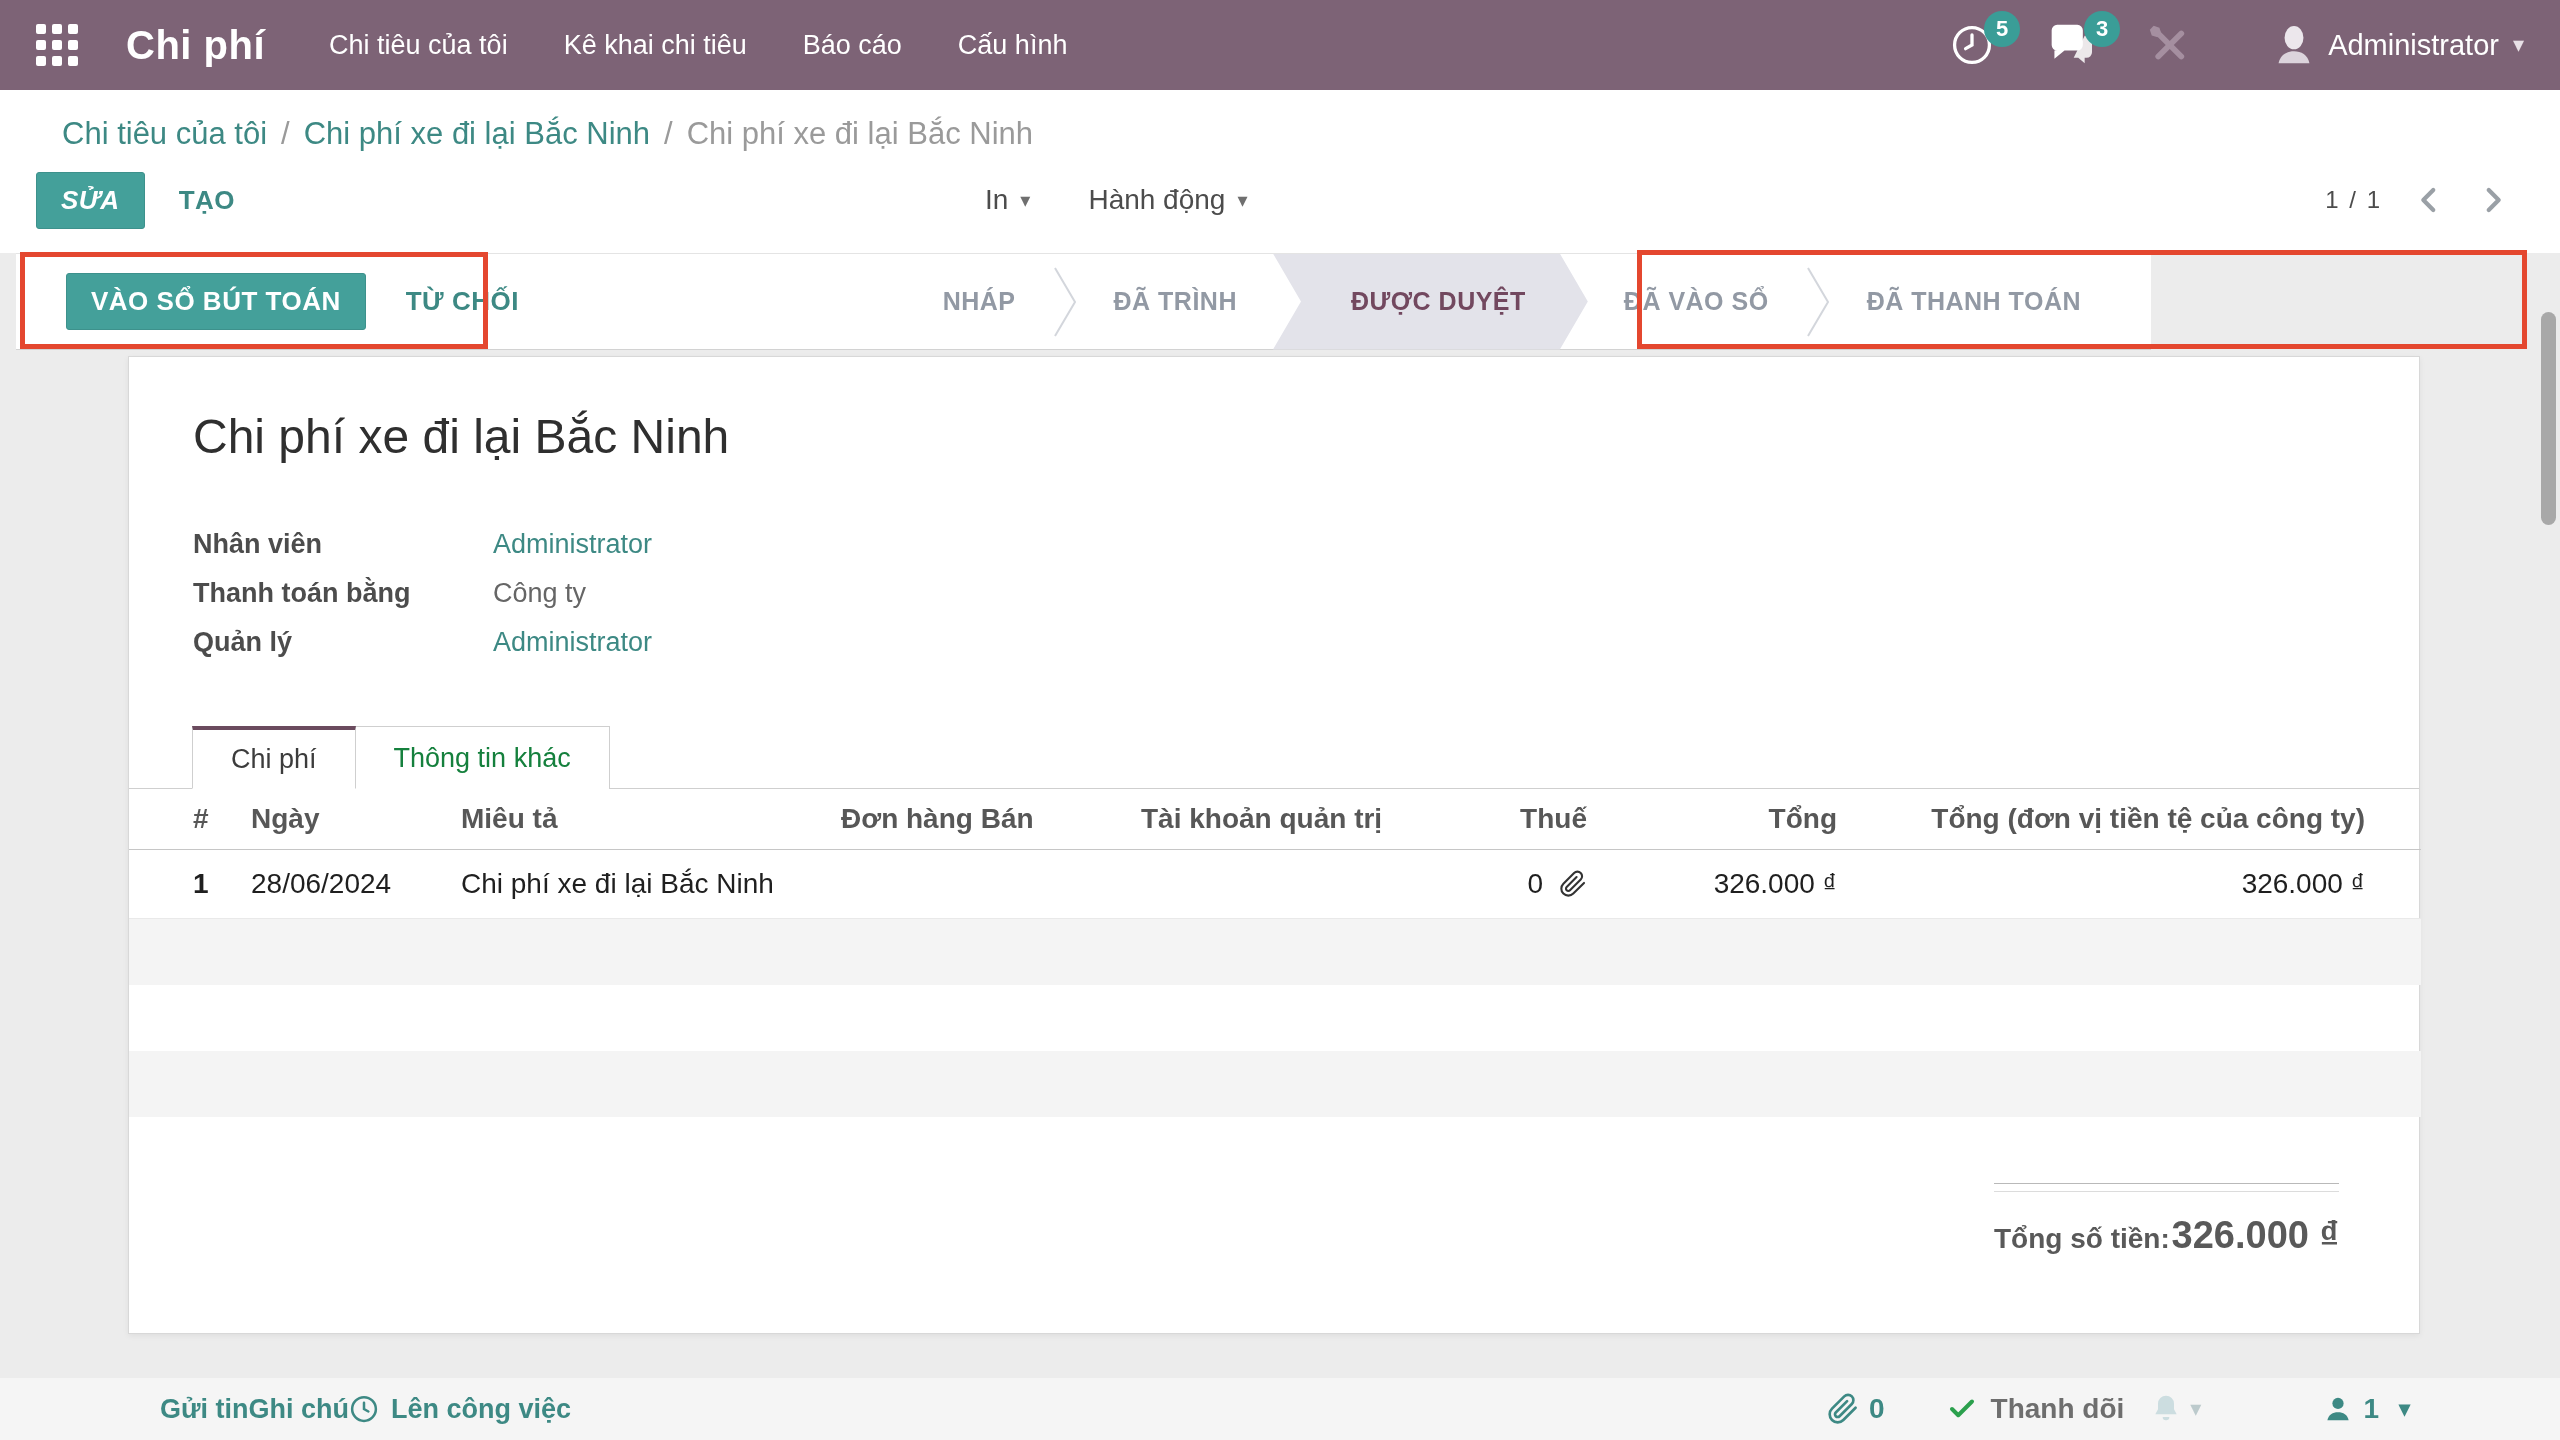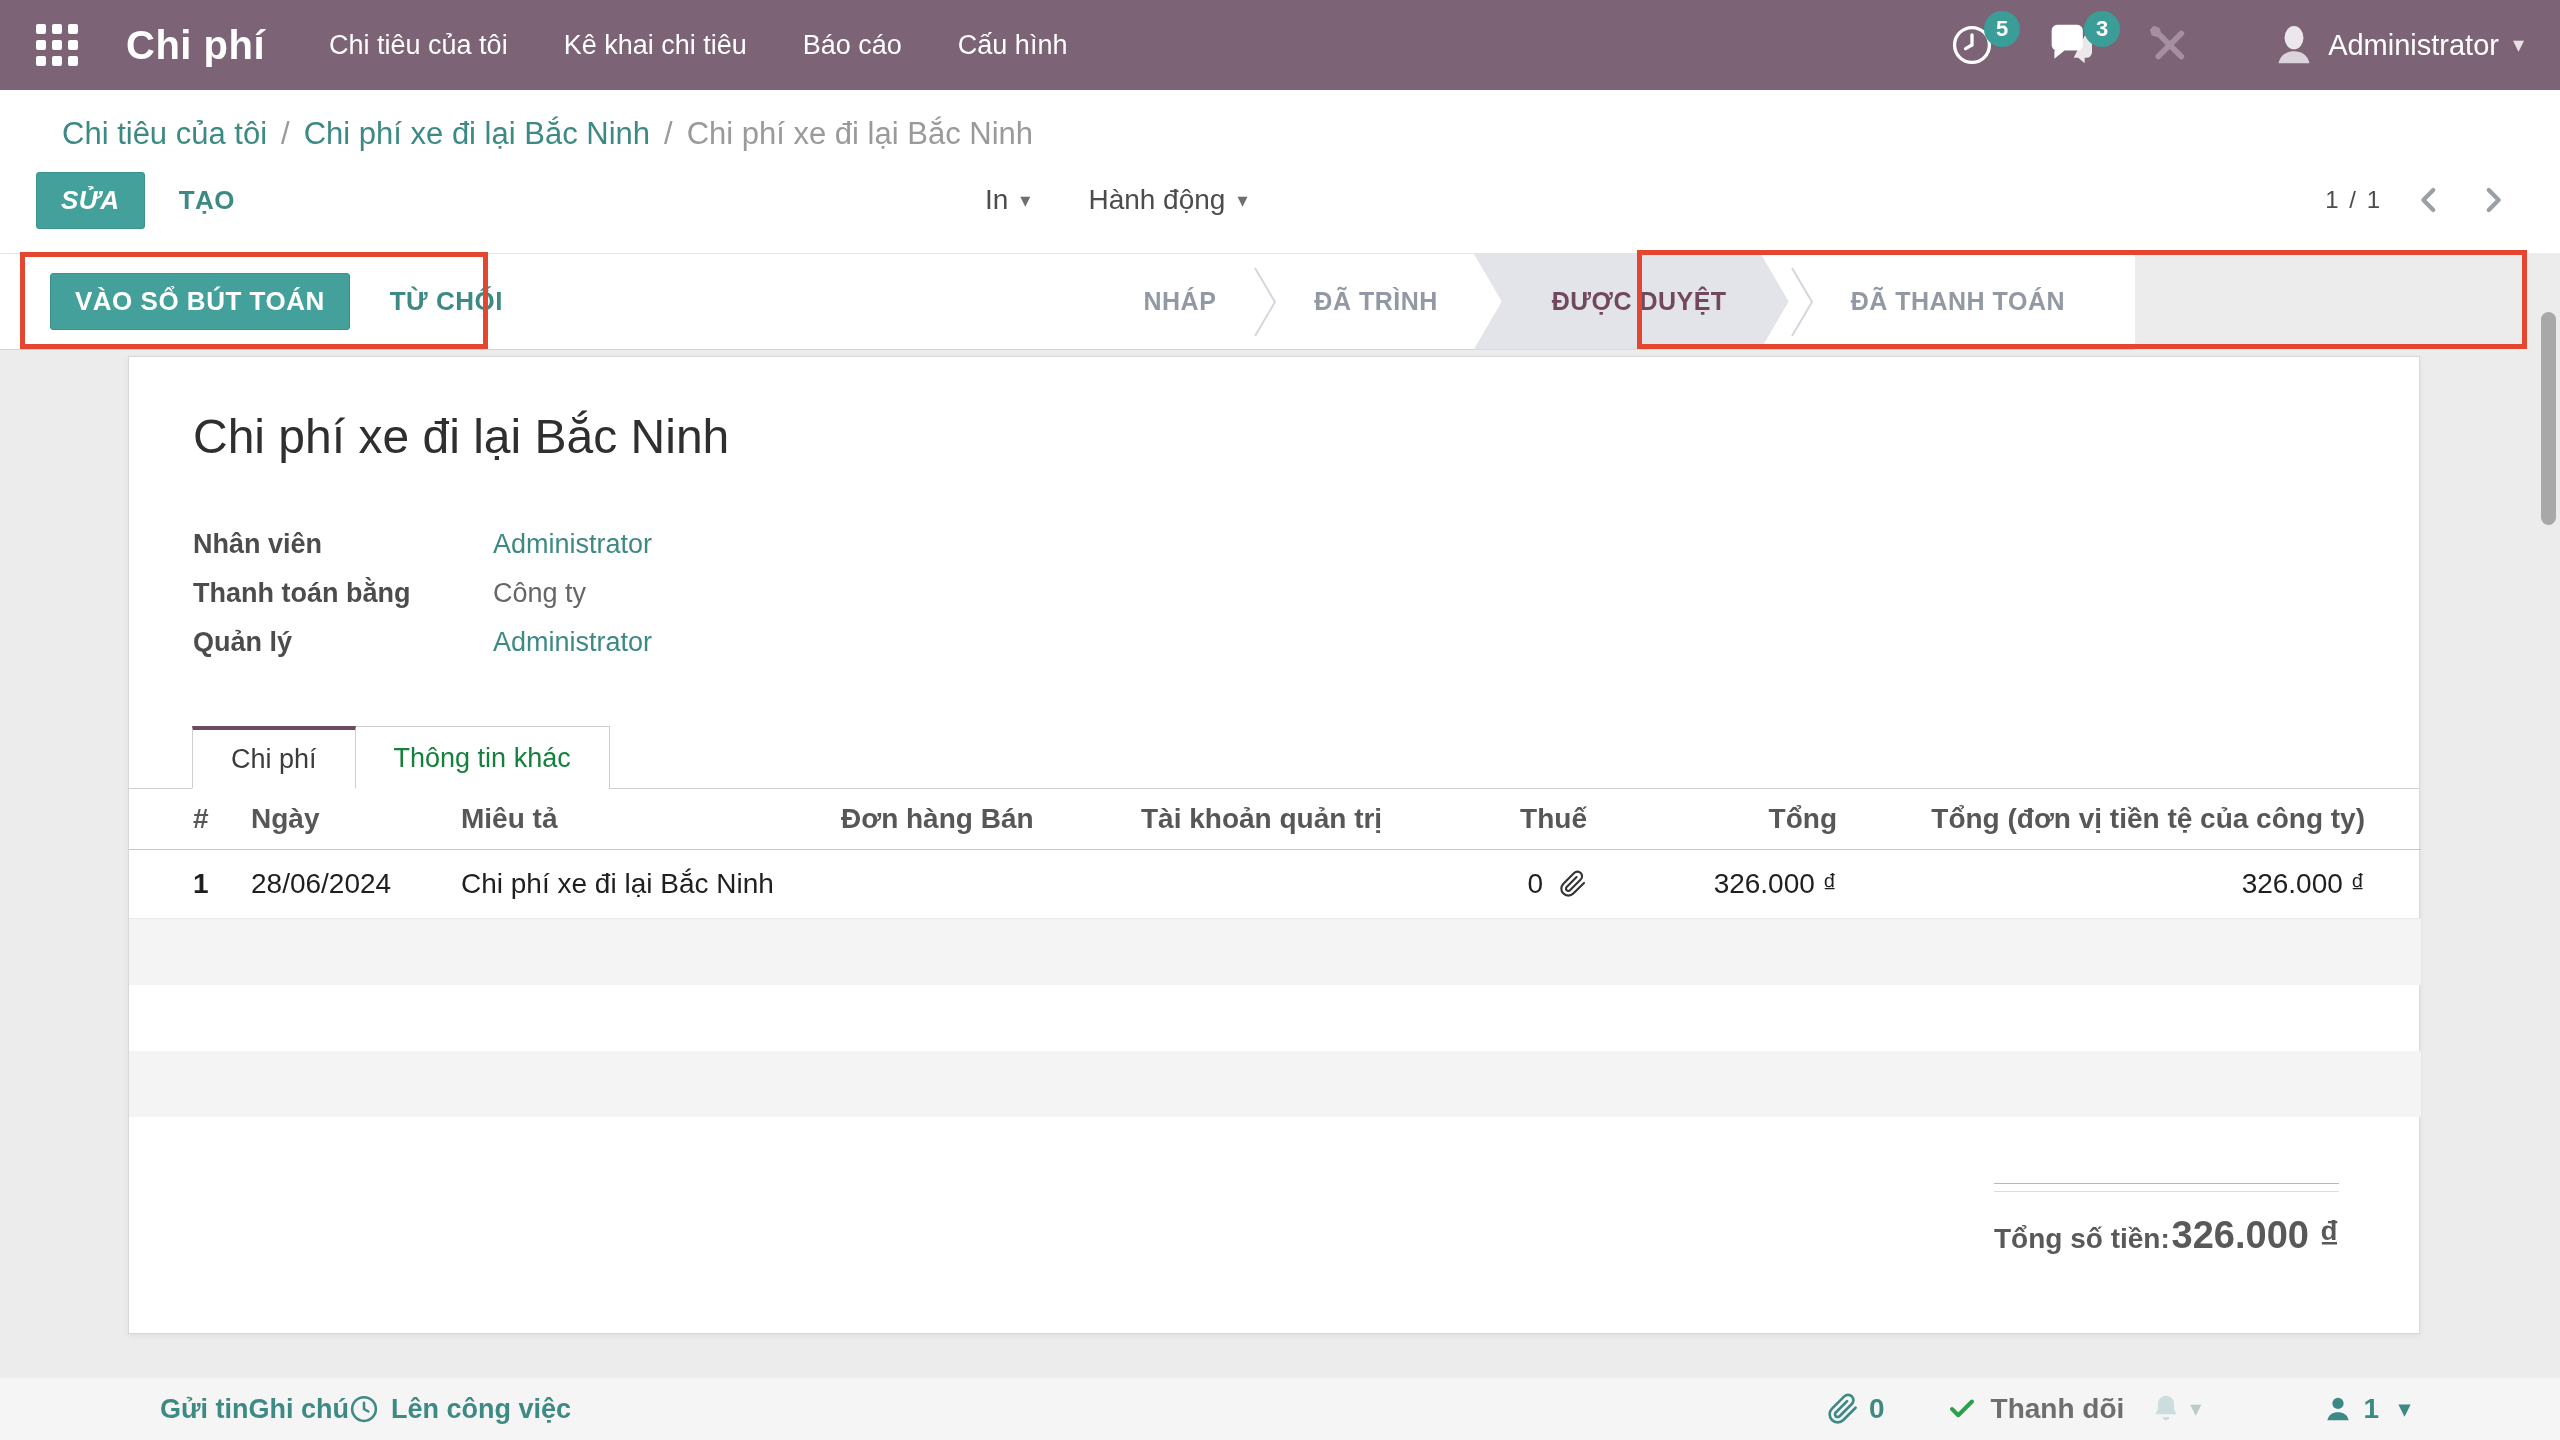--- a/index.html
+++ b/index.html
@@ -32,21 +32,21 @@
   .control-row .btn-primary { margin-left:36px;font-style:italic; }
   .control-row .btn-flat { margin-left:34px; }
   .center-actions { position:absolute; left:985px; top:0; height:96px; display:flex; align-items:center; gap:58px; font-size:28px; color:#4c4c4c; }
   .dd { cursor:pointer; display:flex; align-items:center; gap:12px; }
   .dd .caret { color:#6f6f6f; font-size:20px; }
   .pager { position:absolute; right:50px; top:0; height:96px; display:flex; align-items:center; gap:30px; }
   .pager .count { font-size:24px; color:#4c4c4c; letter-spacing:2px; }
   .pager svg { cursor:pointer; }
 
   
-  .statusbar { position:absolute; left:0; top:253px; width:2135px; height:97px; background:#fff; border-top:1px solid #e4e4e4; border-bottom:1px solid #d2d2d2; display:flex; align-items:center; }
+  .statusbar { position:absolute; left:16px; top:253px; width:2135px; height:97px; background:#fff; border-top:1px solid #e4e4e4; border-bottom:1px solid #d2d2d2; display:flex; align-items:center; }
   .sb-left { display:flex; align-items:center; margin-left:50px; }
   .sb-left .btn-flat { margin-left:40px; }
   .sb-steps { margin-left:auto; margin-right:34px; display:flex; align-items:stretch; height:96px; }
   .step { display:flex; align-items:center; padding:0 36px; font-size:25px; font-weight:bold; color:#9299a4; letter-spacing:.5px; cursor:pointer; white-space:nowrap; }
   .step.active { background:#e3e3ea; color:#72485f; clip-path:polygon(0 0, calc(100% - 28px) 0, 100% 50%, calc(100% - 28px) 100%, 0 100%, 28px 50%); padding:0 62px 0 78px; }
   .step-sep { align-self:center; }
 
   
   .content { position:absolute; left:0; top:351px; width:2560px; height:1027px; background:#ececec; }
   .sheet { position:absolute; left:128px; top:5px; width:2292px; height:978px; background:#fff; border:1px solid #d8d8d8; box-shadow:0 2px 6px rgba(0,0,0,.06); }
@@ -193,20 +193,21 @@
     <button class="btn-primary">VÀO SỔ BÚT TOÁN</button>
     <button class="btn-flat">TỪ CHỐI</button>
   </div>
   <div class="sb-steps">
     <span class="step">NHÁP</span>
     <svg class="step-sep" width="26" height="96" viewBox="0 0 26 96" fill="none" stroke="#d3d6dc" stroke-width="2">
         <polyline points="3,14 23,48 3,82"></polyline>
       </svg>
     <span class="step">ĐÃ TRÌNH</span>
     <span class="step active">ĐƯỢC DUYỆT</span>
+    <span class="step">ĐÃ VÀO SỔ</span>
     <svg class="step-sep" width="26" height="96" viewBox="0 0 26 96" fill="none" stroke="#d3d6dc" stroke-width="2">
         <polyline points="3,14 23,48 3,82"></polyline>
       </svg>
     <span class="step">ĐÃ THANH TOÁN</span>
   </div>
 </section>
 
 <section class="content">
   <div class="sheet">
     <h1>Chi phí xe đi lại Bắc Ninh</h1>

